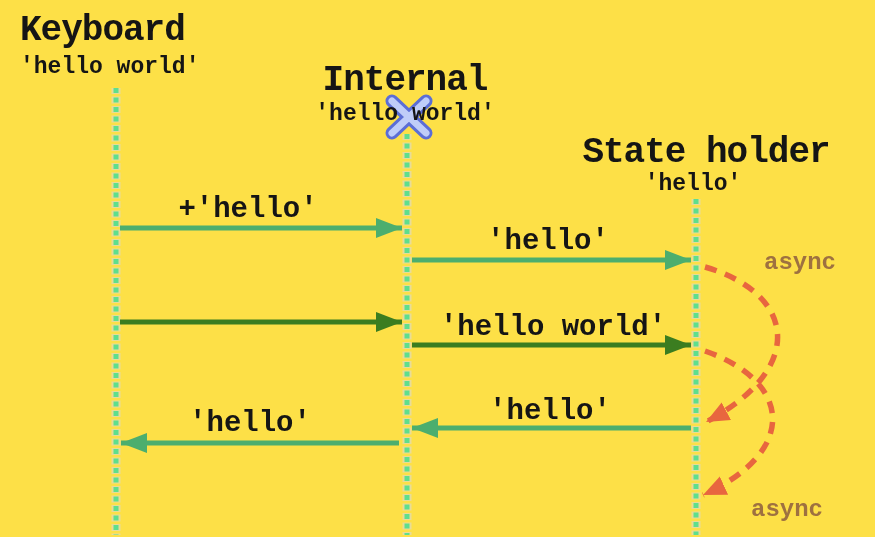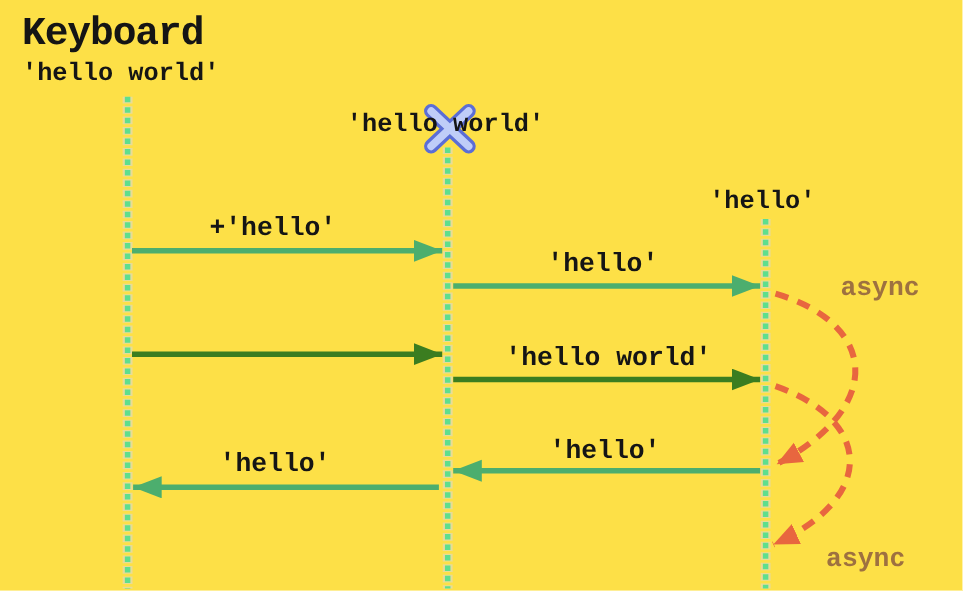--- a/index.html
+++ b/index.html
@@ -15,21 +15,21 @@
     position:absolute;
     white-space:nowrap;
     color:#151515;
     font-family:"Liberation Mono","DejaVu Sans Mono",monospace;
     font-weight:bold;
     line-height:1;
   }
   .ctr{transform:translate(-50%,-50%);}
   .lane-title{font-size:36px;letter-spacing:-1px;}
   .lane-subtitle{font-size:23px;}
-  .msg-label{font-size:24px;}
+  .msg-label{font-size:29px;}
   .async-label{font-size:24px;color:#9E7140;text-align:right;}
 </style>
 </head>
 <body>
 
 <div id="stage">
 
   <svg id="svg-layer" viewBox="0 0 875 537" xmlns="http://www.w3.org/2000/svg">
     <defs>
       <marker id="head-mg" markerUnits="userSpaceOnUse" markerWidth="30" markerHeight="22" refX="26" refY="10" orient="auto">
@@ -68,22 +68,24 @@
 
     <g>
       <path d="M392 101 L426 133 M426 101 L392 133" stroke="#5B6ED6" stroke-width="13" stroke-linecap="round" fill="none"></path>
       <path d="M392 101 L426 133 M426 101 L392 133" stroke="#BFCDF8" stroke-width="7" stroke-linecap="round" fill="none"></path>
     </g>
   </svg>
 
   <div class="txt lane-title" style="left:20px;top:13px;">Keyboard</div>
   <div class="txt lane-subtitle" style="left:20px;top:56px;">'hello world'</div>
 
+  <div class="txt lane-title ctr" style="left:405px;top:81px;">Internal</div>
   <div class="txt lane-subtitle ctr" style="left:405px;top:114px;">'hello world'</div>
 
+  <div class="txt lane-title ctr" style="left:706px;top:153px;">State holder</div>
   <div class="txt lane-subtitle ctr" style="left:693px;top:184px;">'hello'</div>
 
   <div class="txt msg-label ctr" style="left:248px;top:209px;">+'hello'</div>
   <div class="txt msg-label ctr" style="left:548px;top:241px;">'hello'</div>
   <div class="txt msg-label ctr" style="left:553px;top:327px;">'hello world'</div>
   <div class="txt msg-label ctr" style="left:550px;top:411px;">'hello'</div>
   <div class="txt msg-label ctr" style="left:250px;top:423px;">'hello'</div>
 
   <div class="txt async-label ctr" style="left:800px;top:263px;">async</div>
   <div class="txt async-label ctr" style="left:787px;top:510px;">async</div>

